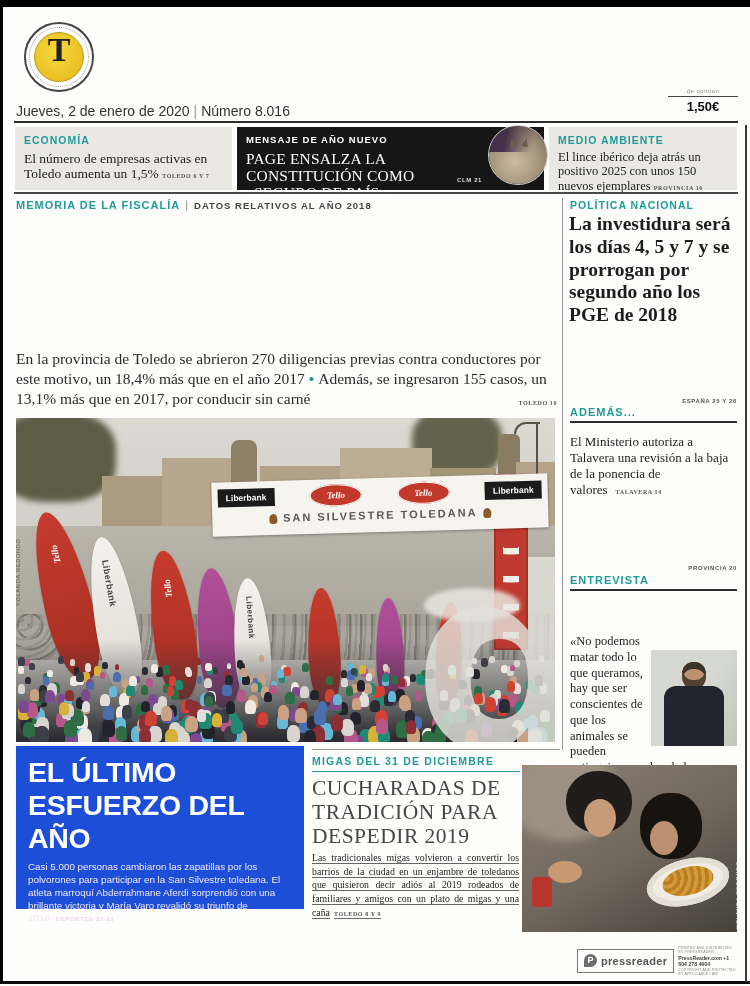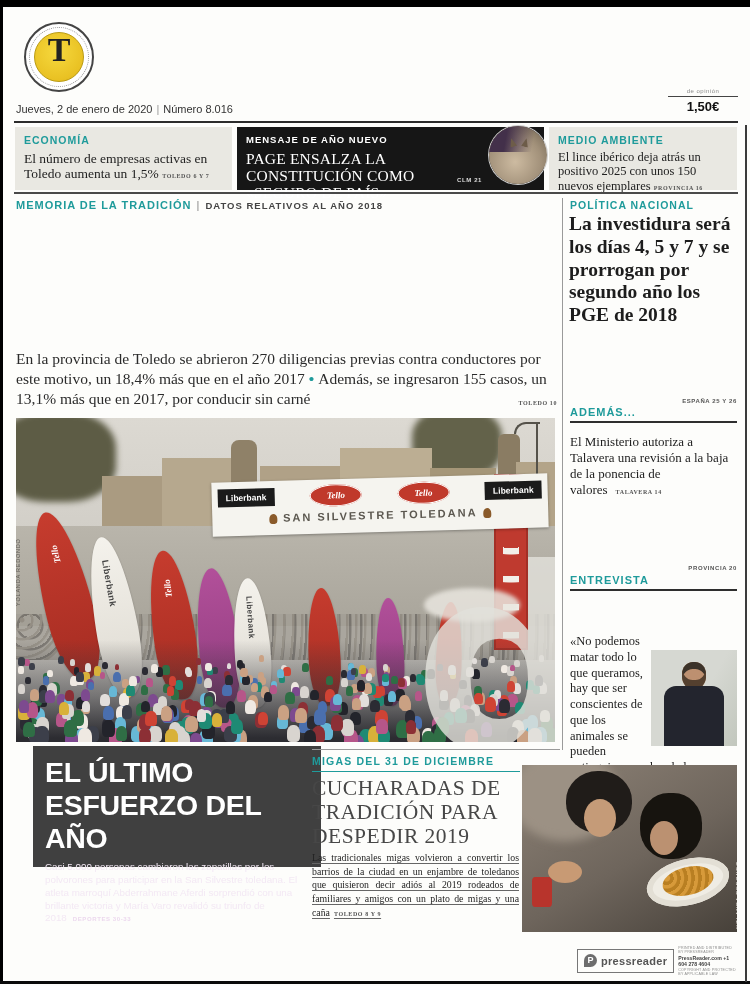--- a/index.html
+++ b/index.html
@@ -11,21 +11,21 @@
   .frame-left{left:0;top:0;width:3px;height:984px;background:#000;}
   .frame-bottom{left:0;top:981px;width:750px;height:3px;background:#0a0a0a;}
   .frame-right{left:745px;top:125px;width:2px;height:857px;background:#3a3a3a;}
 
   
   .logo{left:24px;top:22px;width:66px;height:66px;border-radius:50%;border:2px solid #444;background:#fff;}
   .logo .ring{position:absolute;left:3px;top:3px;right:3px;bottom:3px;border-radius:50%;border:1px dotted #9a9a9a;}
   .logo .inner{position:absolute;left:8px;top:8px;right:8px;bottom:8px;border-radius:50%;background:radial-gradient(circle at 45% 40%,#f6d93e,#e9c123 70%,#d4ab14);border:1px solid #b99a12;}
   .logo .t{position:absolute;left:0;right:0;top:7px;text-align:center;font-family:"Liberation Serif",serif;font-size:34px;font-weight:bold;color:#222;}
   .masthead-title{left:94px;top:2px;width:560px;font-weight:bold;font-size:115px;letter-spacing:-2px;line-height:0.85;color:#0f0f0f;white-space:nowrap;}
-  .dateline{left:16px;top:103px;font-size:11px;color:#333;}
+  .dateline{left:16px;top:103px;font-size:14px;color:#333;}
   .dateline .sep{color:#999;margin:0 4px;}
   .tagline{left:0;top:106px;width:750px;text-align:center;font-size:8px;font-weight:bold;letter-spacing:2.5px;color:#222;}
   .price-block{left:668px;top:88px;width:70px;text-align:center;}
   .price-block .ed{font-size:6px;color:#8a8a8a;letter-spacing:0.5px;}
   .price-block .prule{height:1px;background:#444;margin:2px 0 2px;}
   .price-block .pr{font-size:13px;font-weight:bold;color:#111;}
   .masthead-rule{left:14px;top:121px;width:724px;height:2px;background:#2c2c2c;}
 
   
   .strips-rule{left:14px;top:192px;width:724px;height:2px;background:#4a4a4a;}
@@ -117,21 +117,21 @@
   .ent-role{font-size:6.5px;font-weight:bold;letter-spacing:0.8px;margin-top:1px;}
   .ent-quote{left:570px;top:634px;width:167px;font-family:"Liberation Serif",serif;font-size:12.5px;line-height:1.26;color:#1d1d1d;}
   .ent-photo{float:right;width:86px;height:96px;margin:16px 0 2px 4px;position:relative;overflow:hidden;
              background:linear-gradient(120deg,#d6d8d2 55%,#c2c7bd);}
   .ent-photo .head{position:absolute;left:31px;top:12px;width:24px;height:27px;border-radius:45%;
              background:#bd9070;box-shadow:inset 0 -9px 0 #54402f, inset 0 7px 0 #3c332a;}
   .ent-photo .body{position:absolute;left:13px;top:36px;width:60px;height:60px;border-radius:12px 12px 0 0;background:#23252e;}
   .ent-ref{margin-top:2px;font-size:6px;font-weight:bold;letter-spacing:0.6px;color:#1f9b9b;}
 
   
-  .purple{left:33px;top:746px;width:288px;height:121px;background:#404040;box-sizing:border-box;padding:10px 12px;}
+  .purple{left:16px;top:746px;width:288px;height:163px;background:#1d4ed8;box-sizing:border-box;padding:10px 12px;}
   .purple-title{color:#fff;font-size:28.5px;font-weight:bold;line-height:1.15;letter-spacing:-0.3px;}
   .purple-body{margin-top:7px;color:#f3e8f4;font-size:9.8px;line-height:1.3;}
   .purple-body .ref{color:#ecd8ee;margin-left:6px;}
 
   
   .mid-rule{left:312px;top:749px;width:248px;height:1px;background:#9a9a9a;}
   .migas-kicker{left:312px;top:755px;width:208px;font-size:10.5px;font-weight:bold;letter-spacing:1.2px;color:#1f9b9b;
                 border-bottom:1px solid #1f9b9b;padding-bottom:4px;}
   .migas-head{left:312px;top:776px;width:210px;font-family:"Liberation Serif",serif;font-size:21.5px;line-height:1.12;
               letter-spacing:0.5px;color:#474747;}
@@ -195,21 +195,21 @@
     <div class="ear2"></div>
   </div>
   <div class="abs strip strip-env">
     <div class="strip-label">MEDIO AMBIENTE</div>
     <div class="strip-text"><span>El lince ibérico deja atrás un positivo 2025 con unos 150 nuevos ejemplares</span>
       <span class="ref">PROVINCIA 16</span></div>
   </div>
   <div class="abs strips-rule"></div>
 
   <div class="abs kicker">
-    <span class="k1">MEMORIA DE LA TRADICIÓN</span><span class="ksep">|</span><span class="k2">DATOS RELATIVOS AL AÑO 2018</span>
+    <span class="k1">MEMORIA DE LA FISCALÍA</span><span class="ksep">|</span><span class="k2">DATOS RELATIVOS AL AÑO 2018</span>
   </div>
   <div class="abs standfirst">
     <span>En la provincia de Toledo se abrieron 270 diligencias previas contra conductores por este motivo, un 18,4% más que en el año 2017</span><span class="bullet">•</span><span>Además, se ingresaron 155 casos, un 13,1% más que en 2017, por conducir sin carné</span>
     <span class="ref">TOLEDO 10</span>
   </div>
 
   <div class="abs photo">
     <div class="greens" style="left:-20px;top:-6px;width:120px;height:90px;background:#5d5c45;"></div>
     <div class="greens" style="left:396px;top:-10px;width:90px;height:70px;background:#63624a;"></div>
     <div class="bldg" style="left:86px;top:58px;width:62px;height:52px;background:#aa9b81;"></div>

